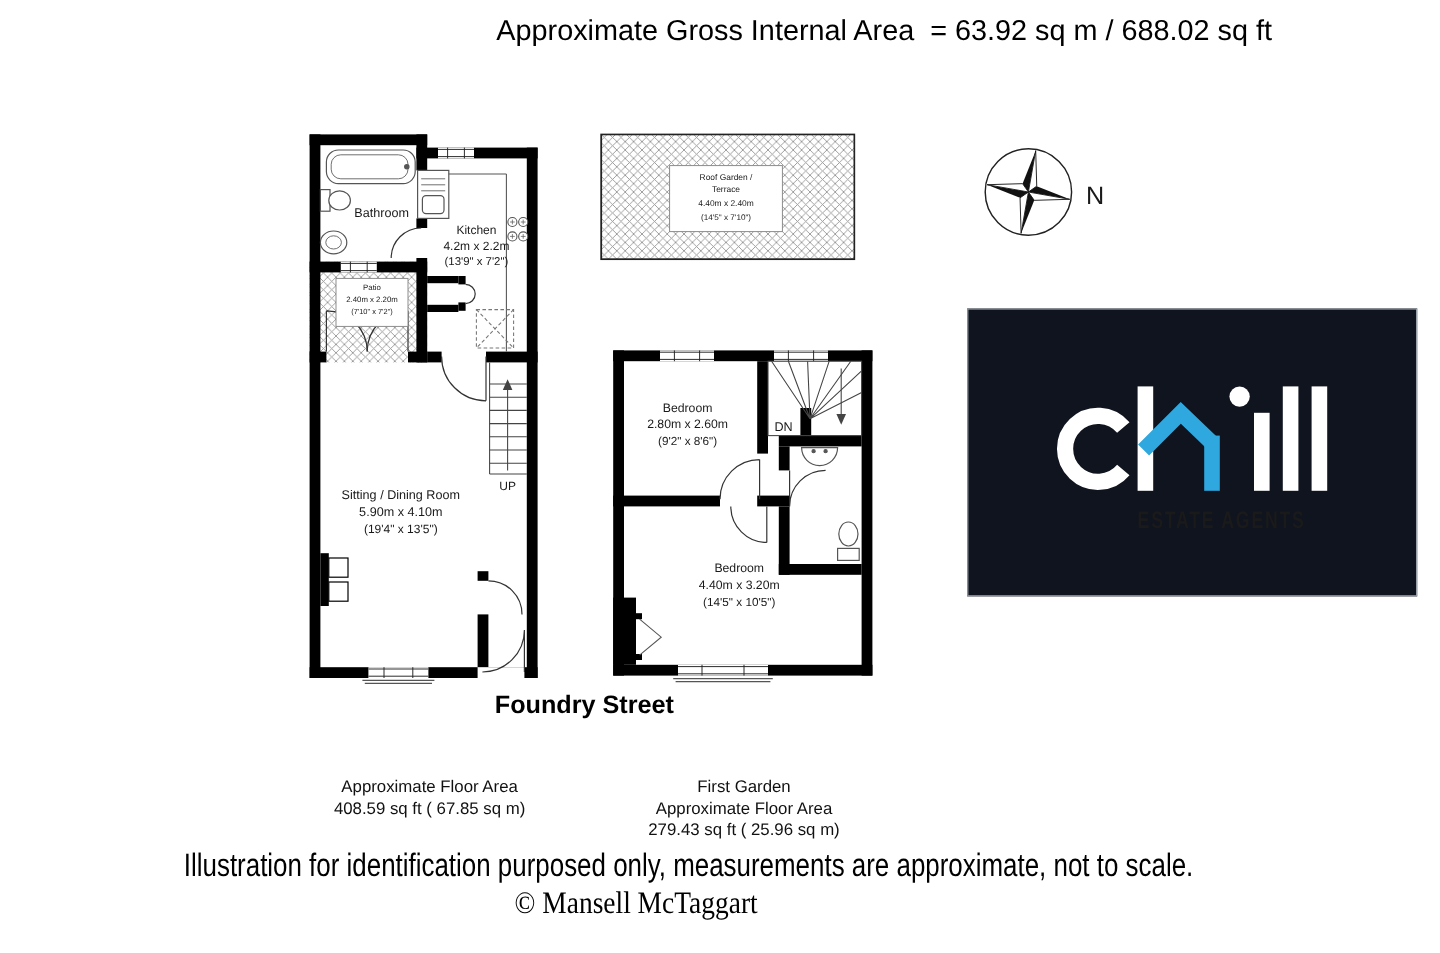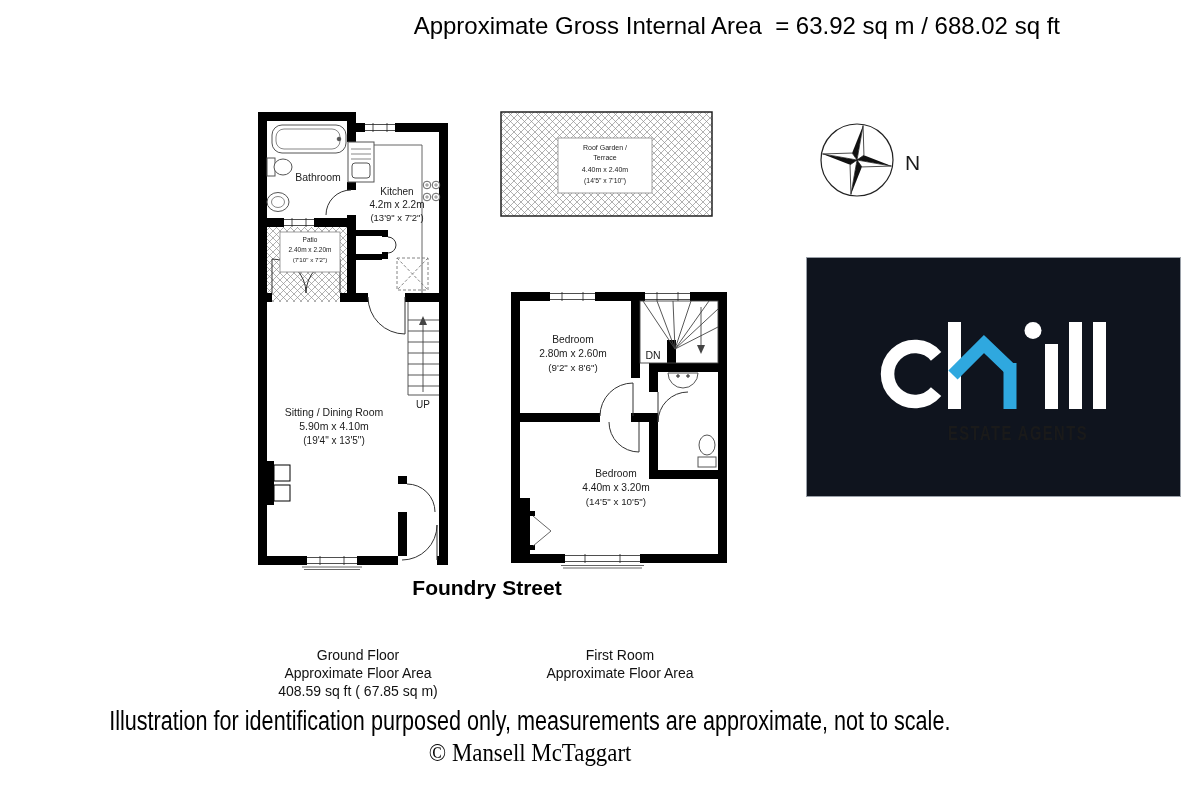--- a/index.html
+++ b/index.html
@@ -10,21 +10,21 @@
   .abs{position:absolute;}
   .center{text-align:center;}
   #title{
     left:0;top:12px;width:1060px;font-size:24px;color:#000;
     white-space:pre;text-align:right;letter-spacing:0px;
   }
   #property-name{left:287px;top:576px;width:400px;font-size:21px;font-weight:bold;color:#000;}
   .area-caption{top:646px;width:240px;font-size:14px;line-height:18px;color:#111;}
   #area-ground{left:238px;}
   #area-first{left:500px;}
-  #disclaimer{left:0;top:706px;width:1060px;font-size:27px;color:#000;}
+  #disclaimer{left:0;top:706px;width:1060px;font-size:27px;color:#000;padding-left:44px;}
   #copyright{left:0;top:738px;width:1060px;font-size:26px;color:#000;font-family:Liberation Serif, serif;}
   .condense{display:inline-block;transform:scaleX(0.8);transform-origin:50% 50%;white-space:pre;}
   .condense2{display:inline-block;transform:scaleX(0.88);transform-origin:50% 50%;white-space:pre;}
   #logo-box{
     left:806px;top:257px;width:375px;height:240px;
     border:1px solid #9aa0a8;box-sizing:border-box;
   }
   svg{display:block;}
   svg text{fill:#1a1a1a;font-family:"Liberation Sans", sans-serif;}
   .sr-only{position:absolute;width:1px;height:1px;overflow:hidden;clip:rect(0 0 0 0);}
@@ -259,27 +259,27 @@
     <rect x="262" y="64" width="13" height="87" fill="#ffffff"></rect>
     <rect x="286" y="64" width="13" height="87" fill="#ffffff"></rect>
 
     <text x="211" y="182" text-anchor="middle" font-size="20" font-weight="bold" fill="#2fa8df" letter-spacing="2" textLength="140" lengthAdjust="spacingAndGlyphs">ESTATE AGENTS</text>
   </svg>
 </div>
 
 <div id="property-name" class="abs center">Foundry Street</div>
 
 <div id="area-ground" class="abs center area-caption">
-  <div>Ground Floor</div>
   <div>Approximate Floor Area</div>
   <div>408.59 sq ft ( 67.85 sq m)</div>
 </div>
 <div id="area-first" class="abs center area-caption">
-  <div>First Room</div>
+  <div>First Garden</div>
   <div>Approximate Floor Area</div>
+  <div>279.43 sq ft ( 25.96 sq m)</div>
 </div>
 
 <div id="disclaimer" class="abs center">
   <span class="condense">Illustration for identification purposed only, measurements are approximate, not to scale.</span>
 </div>
 <div id="copyright" class="abs center">
   <span class="condense2">© Mansell McTaggart</span>
 </div>
 
 </body></html>

